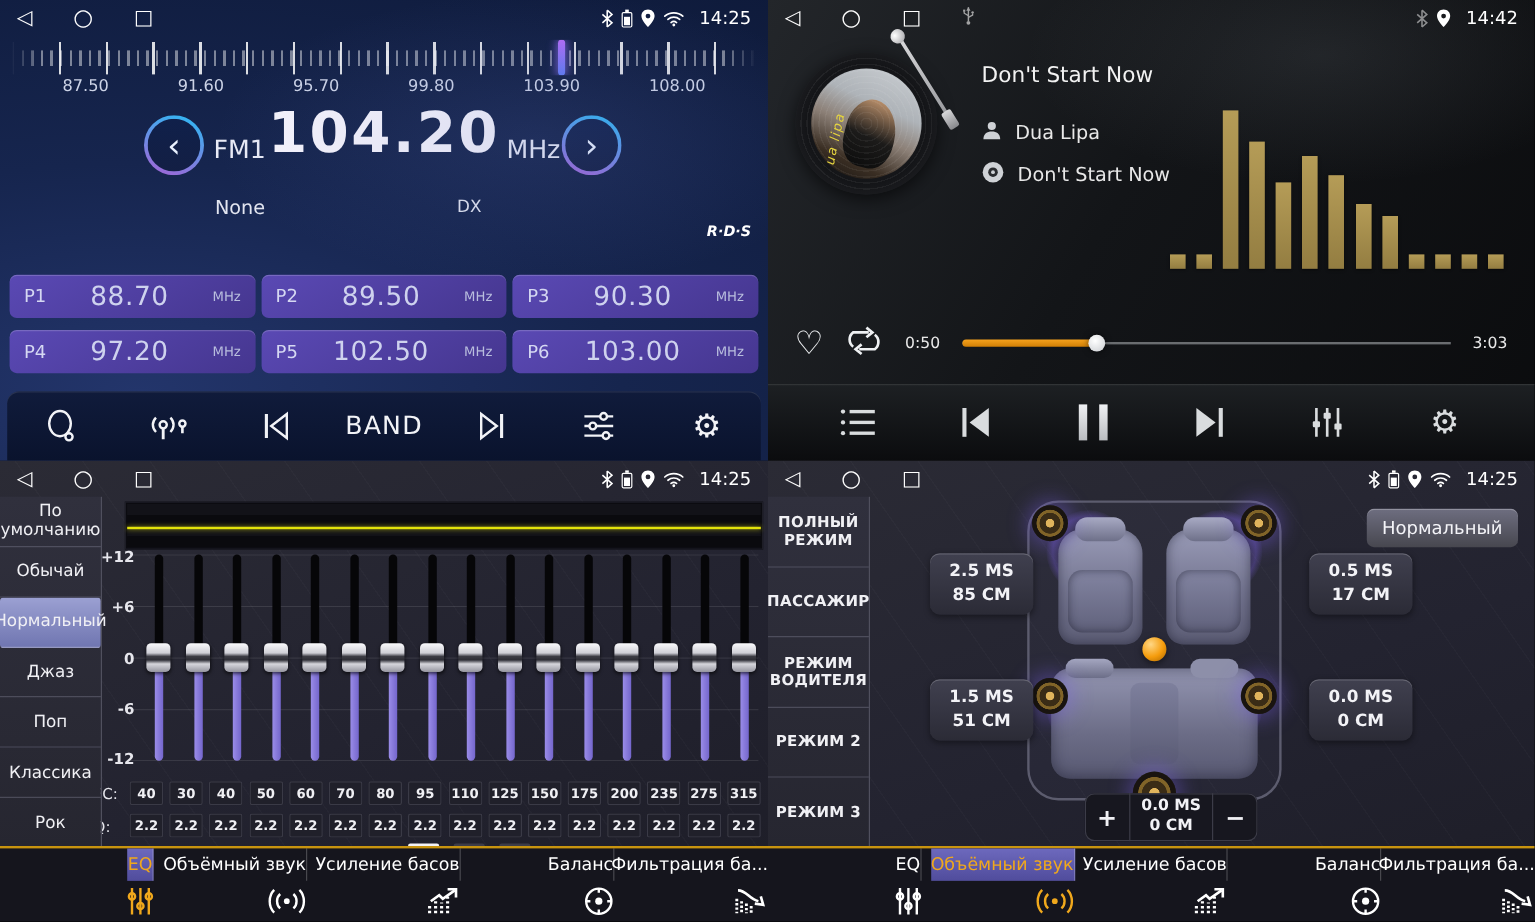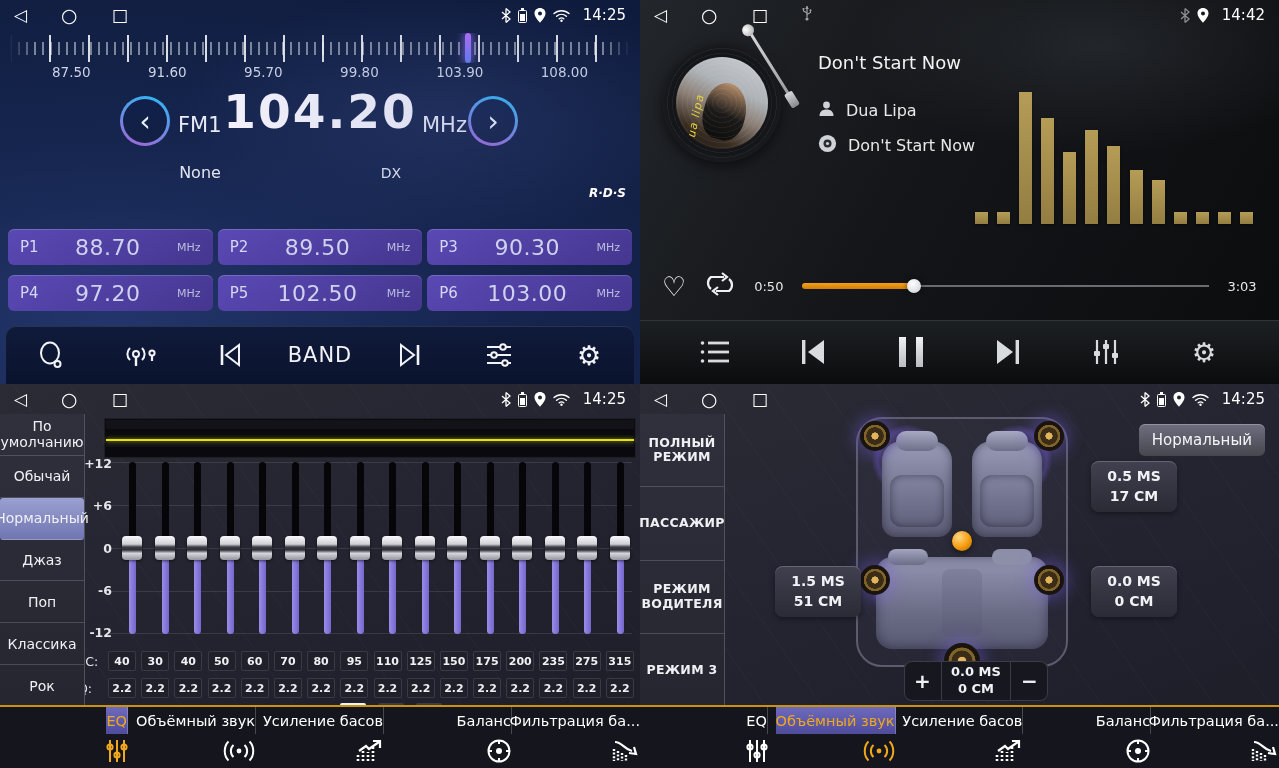--- a/index.html
+++ b/index.html
@@ -419,21 +419,21 @@
           <path d="M18 2 L23 6 L18 10" fill="none" stroke="#eef0f2" stroke-width="2.2"></path>
           <path d="M25 8 C29 11 29 17 25 20 L12 20" fill="none" stroke="#eef0f2" stroke-width="2.2"></path>
           <path d="M14 16 L9 20 L14 24" fill="none" stroke="#eef0f2" stroke-width="2.2"></path>
         </svg></span>
     <span class="ptime">0:50</span>
     <div class="ptrack" style="--p: 27.5;">
       <div class="rail"></div>
       <div class="fill"></div>
       <div class="knob"></div>
     </div>
-    <span class="ptime" style="text-align:center;">3:03</span>
+    <span class="ptime" style="text-align:left;">3:03</span>
   </div>
 
   <div class="pbottom">
     <span class="pbtn">
         <svg width="30" height="24" viewBox="0 0 30 24">
           <circle cx="2.5" cy="3" r="1.8" fill="#d9dcde"></circle>
           <rect x="8" y="1.6" width="21" height="2.8" fill="#d9dcde"></rect>
           <circle cx="2.5" cy="12" r="1.8" fill="#d9dcde"></circle>
           <rect x="8" y="10.6" width="21" height="2.8" fill="#d9dcde"></rect>
           <circle cx="2.5" cy="21" r="1.8" fill="#d9dcde"></circle>
@@ -758,20 +758,21 @@
         </span>
       <span class="stime">14:25</span>
     </div>
   </div>
 
   <div class="sidebar modes">
 
   <div class="side-item">ПОЛНЫЙ РЕЖИМ</div>
       <div class="side-item">ПАССАЖИР</div>
       <div class="side-item">РЕЖИМ ВОДИТЕЛЯ</div>
+      <div class="side-item">РЕЖИМ 2</div>
       <div class="side-item">РЕЖИМ 3</div>
     </div>
 
   <div class="normal-btn">Нормальный</div>
 
   <div class="seatpanel">
     <div class="glow" id="gl1"></div>
     <div class="glow" id="gl2"></div>
     <div class="glow" id="gl3"></div>
     <div class="glow" id="gl4"></div>
@@ -779,20 +780,24 @@
     <div class="seat f" id="seat-fr"></div>
     <div class="bench"></div>
     <div class="spk" id="spk-fl"></div>
     <div class="spk" id="spk-fr"></div>
     <div class="spk" id="spk-rl"></div>
     <div class="spk" id="spk-rr"></div>
     <div class="spk sub"></div>
     <div class="ball"></div>
   </div>
 
+  <div class="delaybtn" id="dly-fl">
+    <div>2.5 MS</div>
+    <div>85 CM</div>
+  </div>
   <div class="delaybtn" id="dly-fr">
     <div>0.5 MS</div>
     <div>17 CM</div>
   </div>
   <div class="delaybtn" id="dly-rl">
     <div>1.5 MS</div>
     <div>51 CM</div>
   </div>
   <div class="delaybtn" id="dly-rr">
     <div>0.0 MS</div>

